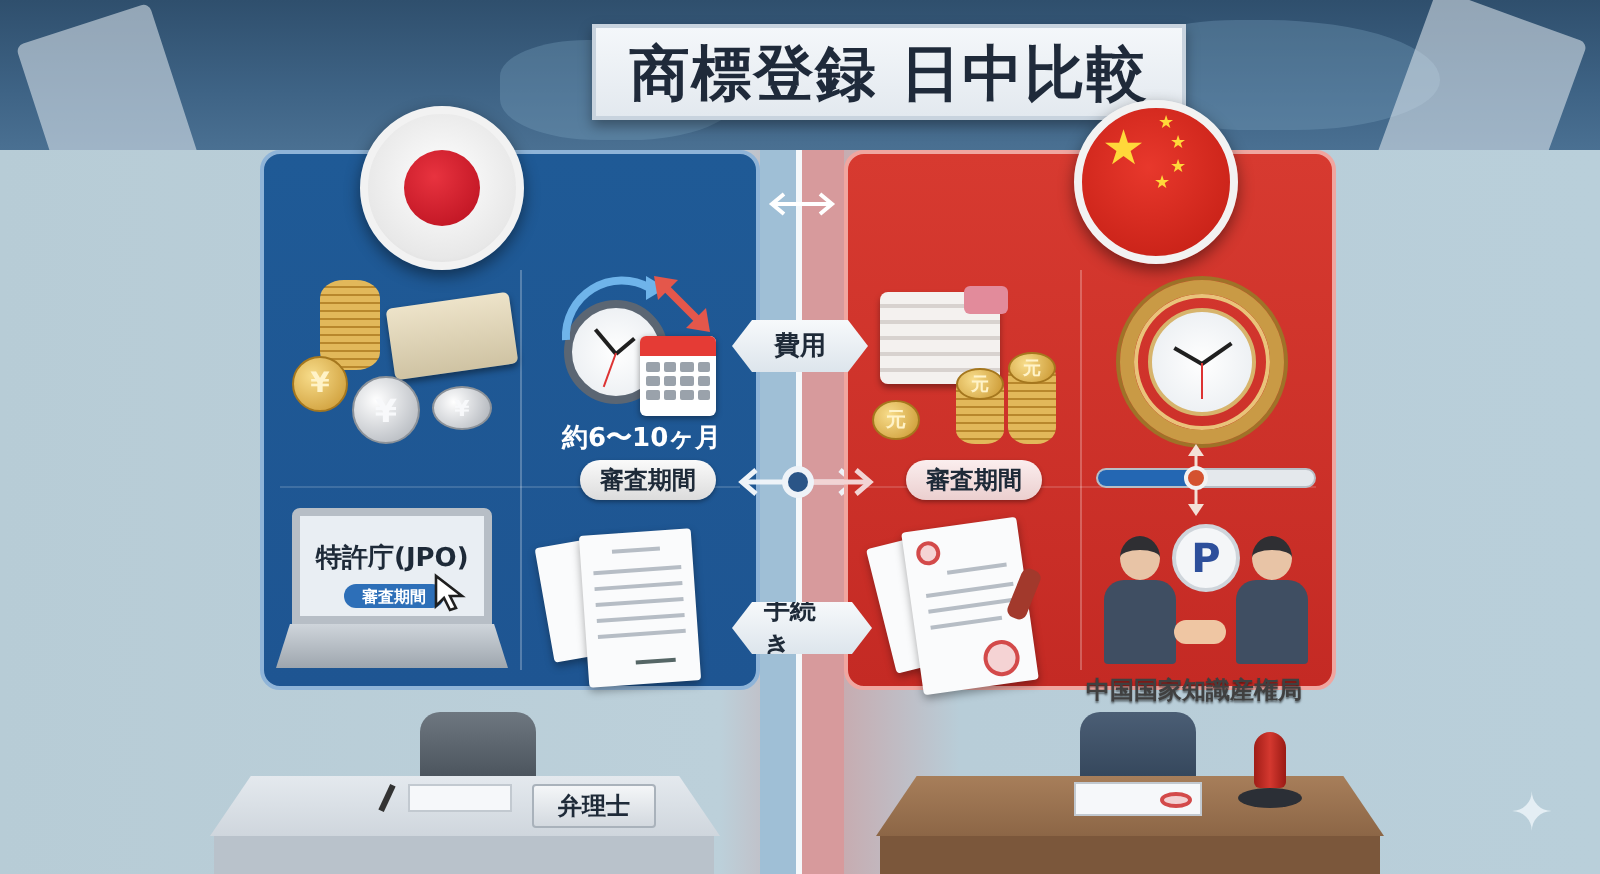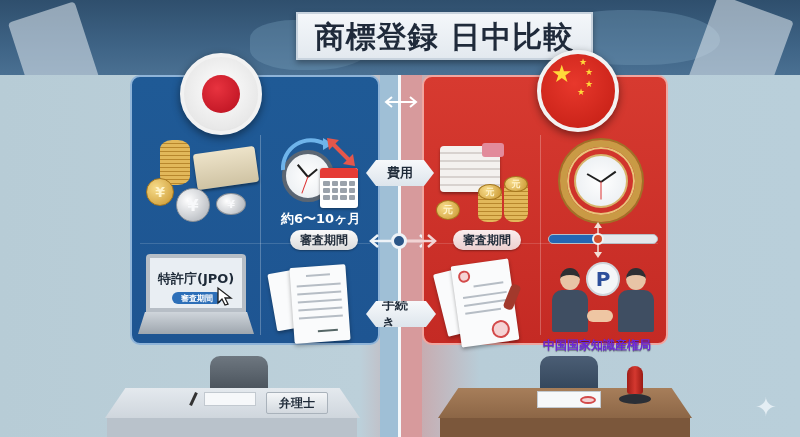--- a/index.html
+++ b/index.html
@@ -97,21 +97,21 @@
 
   .dragon-ring { position: absolute; left: 560px; top: 140px; width: 82px; height: 82px; border-radius: 50%; border: 7px solid #c99a45; box-shadow: 0 0 0 2px #9f7228, inset 0 0 0 2px #e9c37a; }
   .slider-track { position: absolute; left: 548px; top: 234px; width: 110px; height: 10px; border-radius: 5px; background: #e4e8ec; border: 1px solid #b8bec5; overflow: hidden; }
   .slider-fill { position: absolute; left: 0; top: 0; width: 52px; height: 100%; background: #2467b3; }
   .slider-knob { position: absolute; left: 592px; top: 233px; width: 12px; height: 12px; border-radius: 50%; background: #d4522f; border: 2px solid #f2f2f2; }
 
   .person { position: absolute; }
   .person .head { position: absolute; width: 20px; height: 22px; border-radius: 50%; background: #e8c4a6; border-top: 7px solid #2f2f33; }
   .person .body { position: absolute; top: 22px; width: 36px; height: 42px; border-radius: 10px 10px 2px 2px; background: #3f4e62; }
   .cnipa-logo { position: absolute; left: 586px; top: 262px; width: 34px; height: 34px; border-radius: 50%; background: #f4f6f8; border: 2px solid #cfd5db; display: flex; align-items: center; justify-content: center; font-size: 20px; font-weight: bold; color: #2d4f9b; }
-  .cnipa-text { position: absolute; left: 543px; top: 337px; font-size: 12px; font-weight: bold; color: #6d28d9; white-space: nowrap; text-shadow: 0 1px 1px rgba(0,0,0,0.5); }
+  .cnipa-text { position: absolute; left: 543px; top: 337px; font-size: 12px; font-weight: bold; color: #404040; white-space: nowrap; text-shadow: 0 1px 1px rgba(0,0,0,0.5); }
 
   .desk-jp-top { position: absolute; left: 105px; top: 388px; width: 255px; height: 30px; background: linear-gradient(180deg, #e4e9ee, #cfd6dd); clip-path: polygon(8% 0, 92% 0, 100% 100%, 0 100%); }
   .desk-jp-front { position: absolute; left: 107px; top: 418px; width: 250px; height: 19px; background: #b9c2cb; }
   .desk-cn-top { position: absolute; left: 438px; top: 388px; width: 254px; height: 30px; background: linear-gradient(180deg, #a77e5a, #8c6646); clip-path: polygon(8% 0, 92% 0, 100% 100%, 0 100%); }
   .desk-cn-front { position: absolute; left: 440px; top: 418px; width: 250px; height: 19px; background: #7b573b; }
   .chair { position: absolute; top: 356px; width: 58px; height: 34px; border-radius: 10px 10px 2px 2px; background: linear-gradient(180deg, #6e7780, #4a535c); }
   .chair-cn { background: linear-gradient(180deg, #4b5e75, #34465b); }
   .nameplate { position: absolute; left: 266px; top: 392px; width: 62px; height: 22px; background: linear-gradient(180deg, #f4f6f8, #d3d9df); border: 1px solid #a9b2bb; border-radius: 2px; display: flex; align-items: center; justify-content: center; font-size: 12px; font-weight: bold; color: #1e2a38; }
   .paper { position: absolute; background: #f6f8fa; border: 1px solid #c2c9d0; }
   .stamp-handle { position: absolute; left: 627px; top: 366px; width: 16px; height: 28px; border-radius: 8px 8px 3px 3px; background: linear-gradient(90deg, #a01d17, #d4382f, #9a1a14); }

